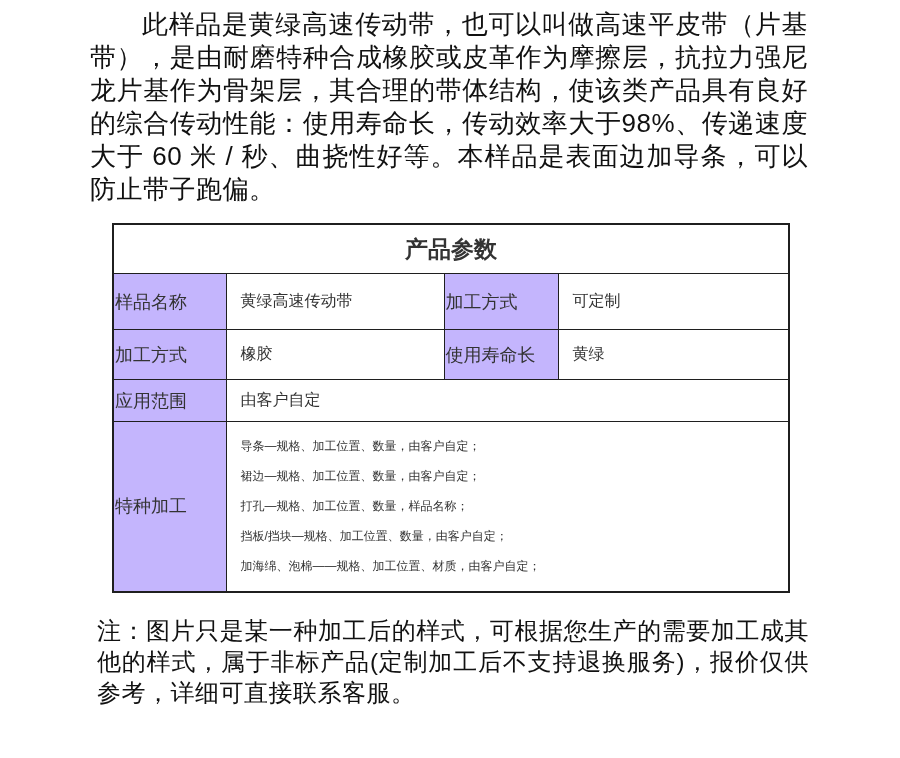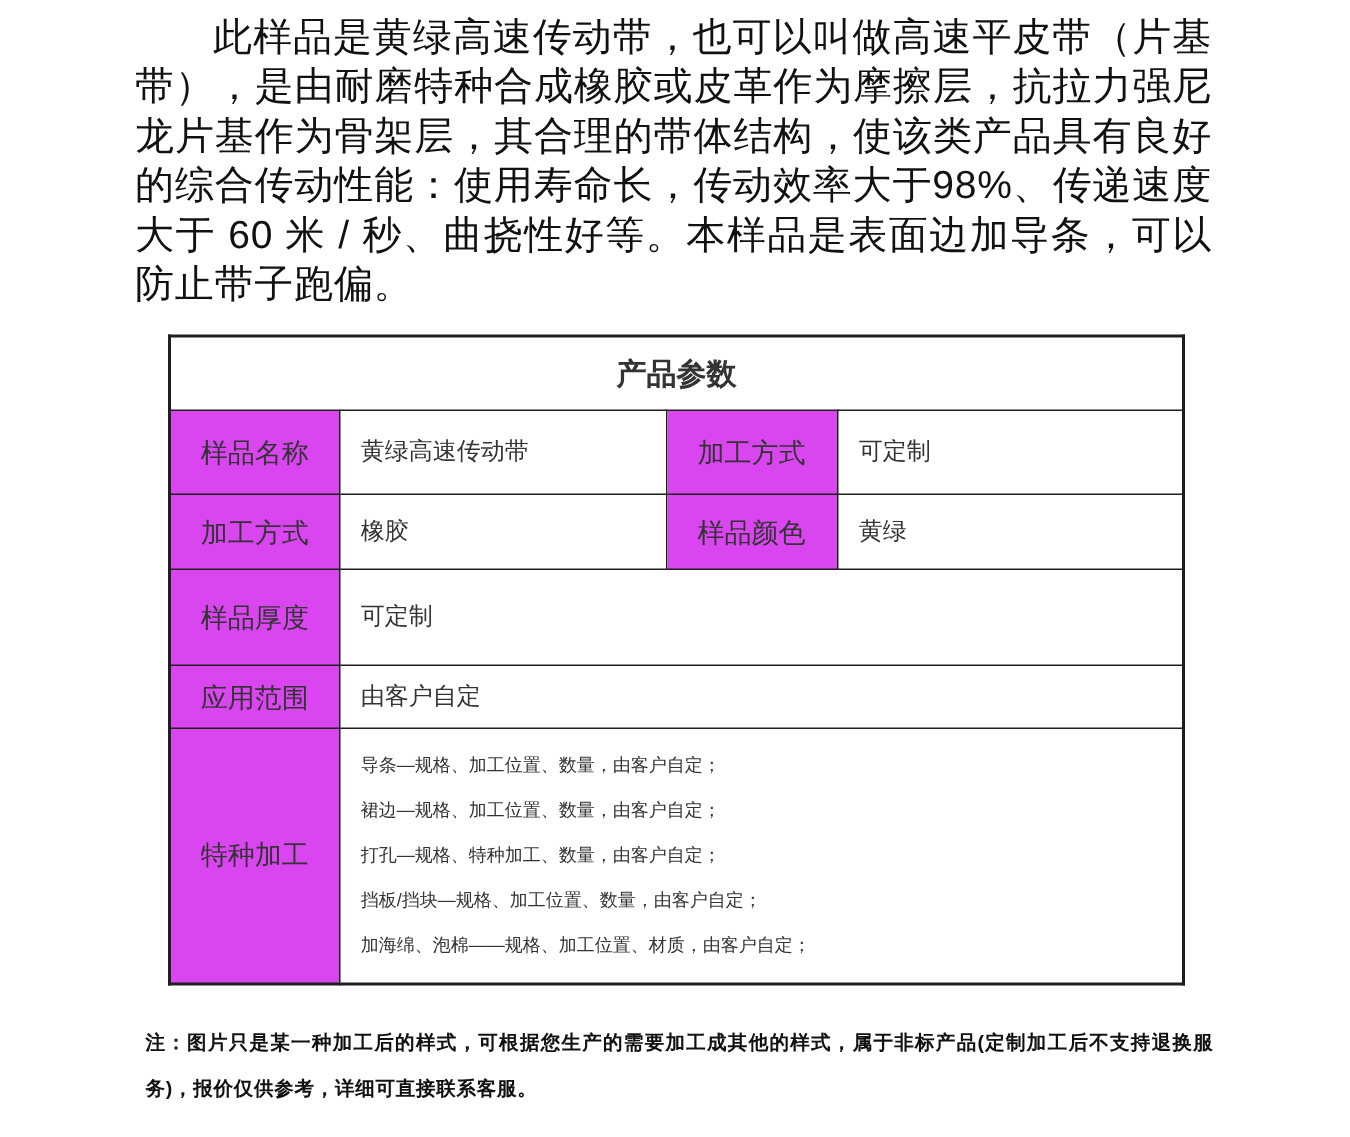--- a/index.html
+++ b/index.html
@@ -36,27 +36,26 @@
   }
   .params-table th,
   .params-table td {
     border: 1px solid #1f1f1f;
     overflow: hidden;
   }
   .table-title {
     height: 46px;
     text-align: center;
     vertical-align: middle;
-    font-size: 20px;
+    font-size: 23px;
     font-weight: bold;
     color: #333333;
   }
   .label-cell {
-    background: #d946ef;
-    text-align: center;
+    background: #c4b5fd;
     vertical-align: middle;
     font-size: 18px;
     font-weight: normal;
     color: #333333;
   }
   .value-cell {
     padding: 0 14px;
     vertical-align: middle;
     font-size: 16px;
     color: #333333;
@@ -68,26 +67,25 @@
   .row-h5 { height: 170px; }
   .row-h6 { height: 46px; }
   .multi-line .line {
     line-height: 30px;
     font-size: 12px;
     color: #333333;
   }
   .note {
     margin: 22px 90px 0 97px;
     width: 712px;
-    font-size: 13px;
+    font-size: 24px;
     line-height: 31px;
     color: #111111;
     text-align: justify;
     letter-spacing: 0.5px;
-    font-weight: bold;
   }
 </style>
 </head>
 <body>
 
 <div class="page">
 
   <p class="intro">此样品是黄绿高速传动带，也可以叫做高速平皮带（片基带），是由耐磨特种合成橡胶或皮革作为摩擦层，抗拉力强尼龙片基作为骨架层，其合理的带体结构，使该类产品具有良好的综合传动性能：使用寿命长，传动效率大于98%、传递速度大于 60 米 / 秒、曲挠性好等。本样品是表面边加导条，可以防止带子跑偏。</p>
 
   <table class="params-table">
@@ -103,37 +101,33 @@
       </tr>
       <tr class="row-h1">
         <td class="label-cell">样品名称</td>
         <td class="value-cell">黄绿高速传动带</td>
         <td class="label-cell">加工方式</td>
         <td class="value-cell">可定制</td>
       </tr>
       <tr class="row-h2">
         <td class="label-cell">加工方式</td>
         <td class="value-cell">橡胶</td>
-        <td class="label-cell">样品颜色</td>
+        <td class="label-cell">使用寿命长</td>
         <td class="value-cell">黄绿</td>
-      </tr>
-      <tr class="row-h3">
-        <td class="label-cell">样品厚度</td>
-        <td class="value-cell" colspan="3">可定制</td>
       </tr>
       <tr class="row-h4">
         <td class="label-cell">应用范围</td>
         <td class="value-cell" colspan="3">由客户自定</td>
       </tr>
       <tr class="row-h5">
         <td class="label-cell">特种加工</td>
         <td class="value-cell multi-line" colspan="3">
           <div class="line">导条—规格、加工位置、数量，由客户自定；</div>
           <div class="line">裙边—规格、加工位置、数量，由客户自定；</div>
-          <div class="line">打孔—规格、特种加工、数量，由客户自定；</div>
+          <div class="line">打孔—规格、加工位置、数量，样品名称；</div>
           <div class="line">挡板/挡块—规格、加工位置、数量，由客户自定；</div>
           <div class="line">加海绵、泡棉——规格、加工位置、材质，由客户自定；</div>
         </td>
       </tr>
     </tbody>
   </table>
 
   <p class="note">注：图片只是某一种加工后的样式，可根据您生产的需要加工成其他的样式，属于非标产品(定制加工后不支持退换服务)，报价仅供参考，详细可直接联系客服。</p>
 
 </div>

